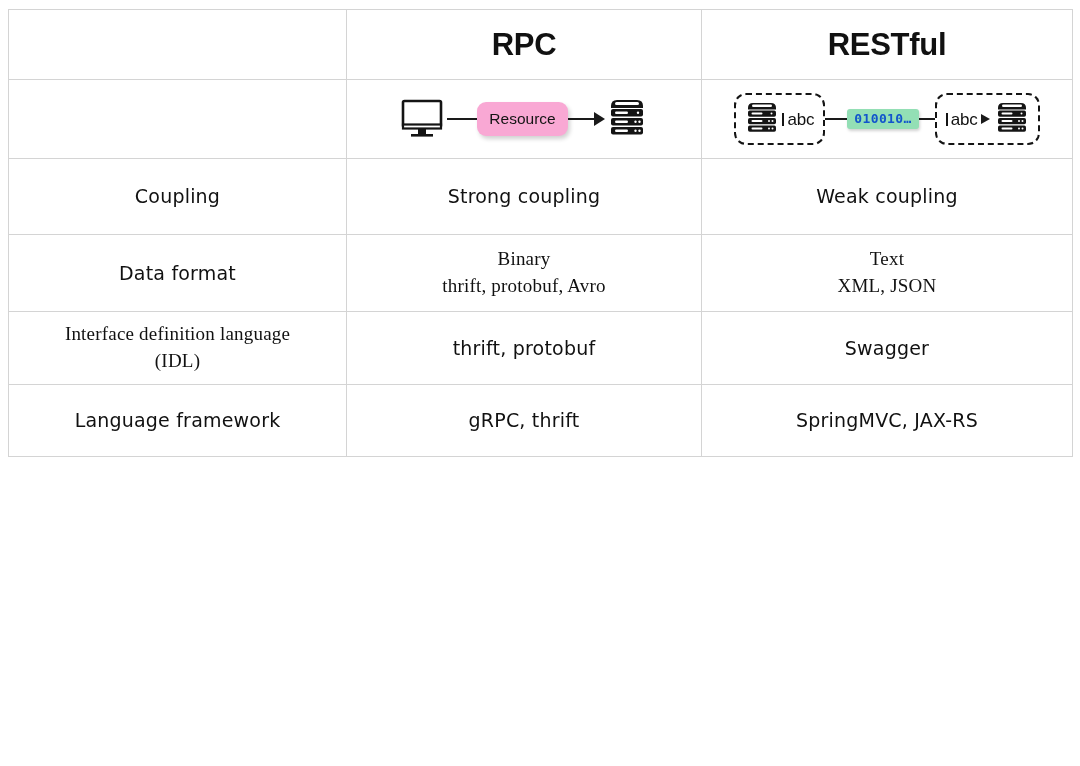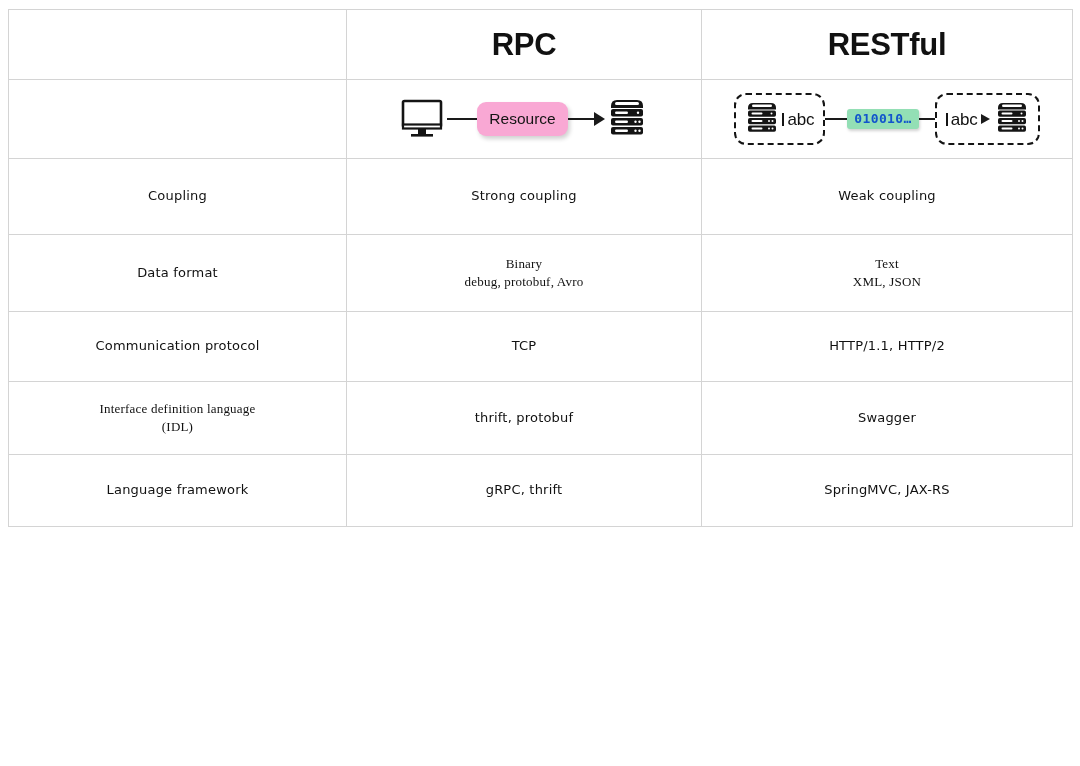--- a/index.html
+++ b/index.html
@@ -43,21 +43,21 @@
     vertical-align: middle;
     color: #111111;
     background: #ffffff;
     padding: 4px 8px;
     box-sizing: border-box;
   }
 
   
   .hand {
     font-family: "DejaVu Sans", sans-serif;
-    font-size: 13px;
+    font-size: 19px;
     line-height: 1.42;
     letter-spacing: 0.2px;
     font-weight: 400;
   }
 
   
   tr.head-row td { height: 70px; }
   .col-title {
     font-family: "Liberation Sans", sans-serif;
     font-weight: bold;
@@ -314,33 +314,28 @@
       <tr class="r-coupling">
         <td class="hand">Coupling</td>
         <td class="hand">Strong coupling</td>
         <td class="hand hl">Weak coupling</td>
       </tr>
 
       <tr class="r-format">
         <td class="hand">Data format</td>
         <td class="hand two-line">
           <span>Binary</span>
-          <span>debug, protobuf, Avro</span>
+          <span>thrift, protobuf, Avro</span>
         </td>
         <td class="hand two-line">
           <span>Text</span>
           <span>XML, JSON</span>
         </td>
       </tr>
 
-      <tr class="r-protocol">
-        <td class="hand">Communication protocol</td>
-        <td class="hand">TCP</td>
-        <td class="hand">HTTP/1.1, HTTP/2</td>
-      </tr>
 
 
       <tr class="r-idl">
         <td class="hand two-line">
           <span>Interface definition language</span>
           <span>(IDL)</span>
         </td>
         <td class="hand">thrift, protobuf</td>
         <td class="hand">Swagger</td>
       </tr>

